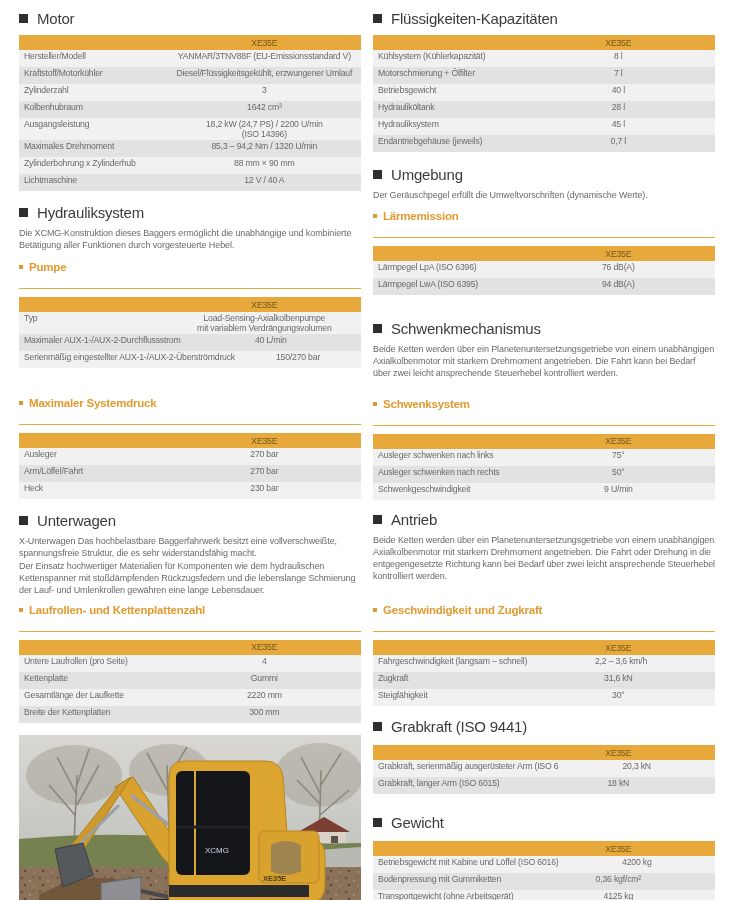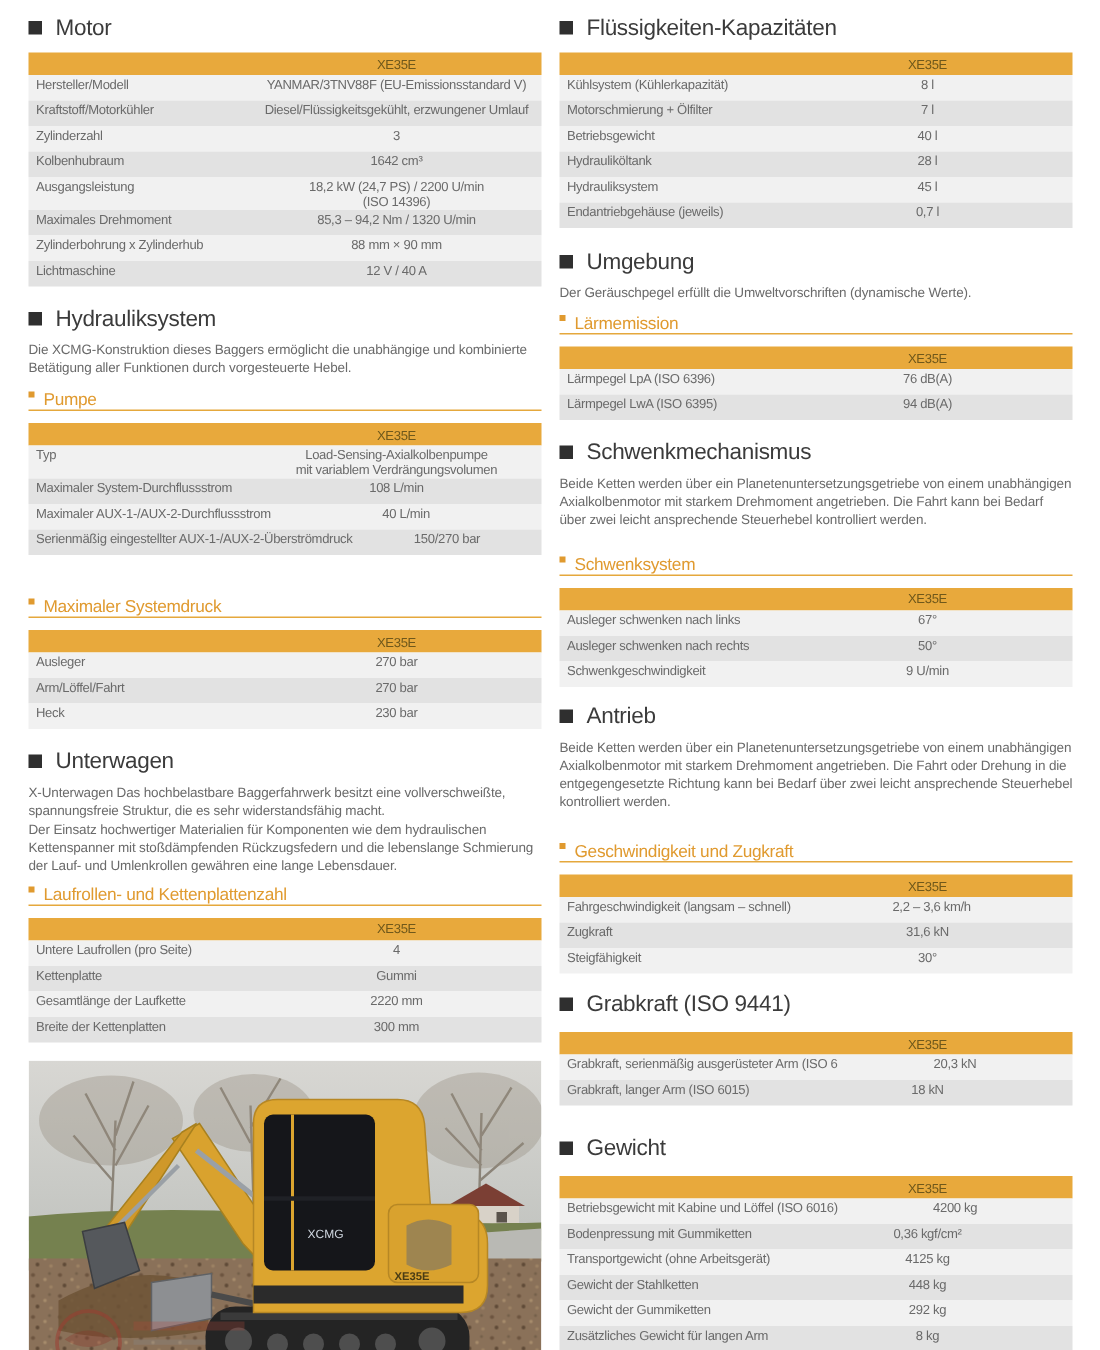--- a/index.html
+++ b/index.html
@@ -3,22 +3,22 @@
 <meta charset="utf-8">
 <style>
   html,body{margin:0;padding:0;background:#fff}
   .page{position:relative;width:733px;height:900px;background:#ffffff;box-sizing:border-box;
         padding:6px 18px 0 19px;display:flex;gap:12px;overflow:hidden;
         font-family:"Liberation Sans",sans-serif;color:#6a6a6a}
   .col{flex:0 0 342px;width:342px}
   .sec{display:flex;align-items:center;gap:9px;font-size:15px;font-weight:400;color:#3b3b3b;letter-spacing:-.2px}
   .sqb{width:9px;height:9px;background:#2f2f2f;flex:0 0 9px}
   .para{font-size:9px;line-height:1.35;color:#6a6a6a;margin-top:6px;white-space:pre-line;letter-spacing:-.1px}
-  .sub{display:flex;gap:6px;color:#e09a2f;font-weight:400;font-size:11.5px;
-       border-bottom:1px solid #e5a83c;padding-bottom:0;letter-spacing:-.2px}
+  .sub{display:flex;align-items:center;gap:6px;color:#e09a2f;font-weight:700;font-size:11.5px;
+       border-bottom:1px solid #e5a83c;padding-bottom:15px;letter-spacing:-.2px}
   .dot{width:4px;height:4px;background:#e09a2f;flex:0 0 4px}
   .tbl{margin-top:8px;font-size:8.7px;letter-spacing:-.2px}
   .thead{display:flex;align-items:center;background:#e8a93c;height:15px;color:#6f581b}
   .thead .tl{font-weight:400}
   .tl{flex:0 0 42%;padding-left:5px;white-space:nowrap;overflow:visible}
   .tv{flex:1;text-align:center;padding:0 3px;white-space:pre-line}
   .trow{display:flex;align-items:flex-start;min-height:17px;background:#f1f1f1;padding:1px 0;box-sizing:border-box}
   .trow:nth-of-type(even){background:#e2e2e2}
   .photo{margin-top:12px;width:342px;height:214px;overflow:hidden;position:relative}
   .photo svg{display:block}
@@ -98,24 +98,20 @@
         <div class="tl"></div>
         <div class="tv">XE35E</div>
       </div>
       <div>
         <div class="trow">
           <div class="tl">Typ</div>
           <div class="tv">Load-Sensing-Axialkolbenpumpe
 mit variablem Verdrängungsvolumen</div>
         </div>
 
-        <div class="trow">
-          <div class="tl">Maximaler System-Durchflussstrom</div>
-          <div class="tv">108 L/min</div>
-        </div>
 
         <div class="trow">
           <div class="tl">Maximaler AUX-1-/AUX-2-Durchflussstrom</div>
           <div class="tv">40 L/min</div>
         </div>
 
         <div class="trow">
           <div class="tl">Serienmäßig eingestellter AUX-1-/AUX-2-Überströmdruck</div>
           <div class="tv">150/270 bar</div>
         </div>
@@ -343,39 +339,39 @@
           <div class="tv">76 dB(A)</div>
         </div>
 
         <div class="trow">
           <div class="tl">Lärmpegel LwA (ISO 6395)</div>
           <div class="tv">94 dB(A)</div>
         </div>
       </div>
     </div>
 
-    <div class="sec" style="margin-top:13px">
+    <div class="sec" style="margin-top:25px">
       <span class="sqb"></span>
       <span>Schwenkmechanismus</span>
     </div>
     <div class="para">Beide Ketten werden über ein Planetenuntersetzungsgetriebe von einem unabhängigen Axialkolbenmotor mit starkem Drehmoment angetrieben. Die Fahrt kann bei Bedarf über zwei leicht ansprechende Steuerhebel kontrolliert werden.</div>
 
     <div class="sub" style="margin-top:18px">
       <span class="dot"></span>
       <span>Schwenksystem</span>
     </div>
     <div class="tbl">
       <div class="thead">
         <div class="tl"></div>
         <div class="tv">XE35E</div>
       </div>
       <div>
         <div class="trow">
           <div class="tl">Ausleger schwenken nach links</div>
-          <div class="tv">67°</div>
+          <div class="tv">75°</div>
         </div>
 
         <div class="trow">
           <div class="tl">Ausleger schwenken nach rechts</div>
           <div class="tv">50°</div>
         </div>
 
         <div class="trow">
           <div class="tl">Schwenkgeschwindigkeit</div>
           <div class="tv">9 U/min</div>

